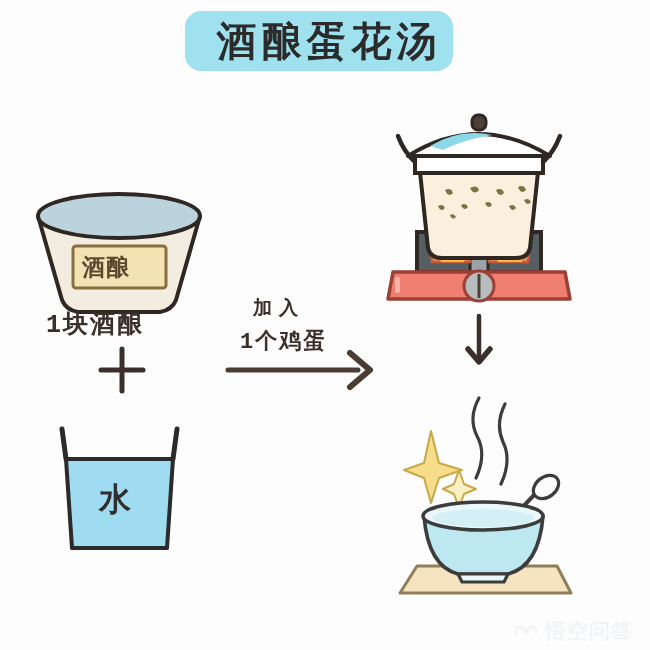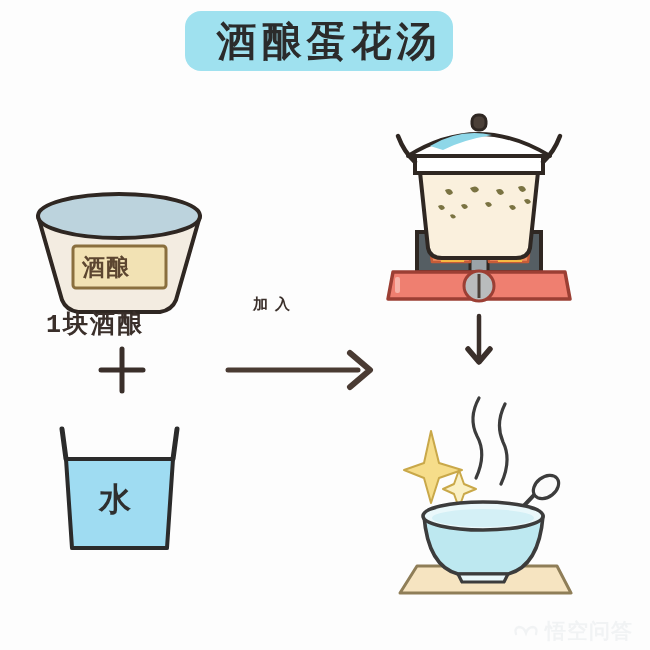--- a/index.html
+++ b/index.html
@@ -72,21 +72,21 @@
   #label-water {
     left: 99px;
     top: 478px;
     font-size: 32px;
     letter-spacing: 1px;
     color: #2f2f2f;
   }
   #label-add-1 {
     left: 253px;
     top: 295px;
-    font-size: 15px;
+    font-size: 19px;
     letter-spacing: 7px;
     color: #3a2f2a;
   }
   #label-add-2 {
     left: 240px;
     top: 326px;
     font-size: 22px;
     letter-spacing: 2px;
     color: #3a2f2a;
   }
@@ -228,20 +228,21 @@
       <ellipse cx="483" cy="516" rx="60" ry="14" fill="#eaf8fb" stroke="#3c3c3c" stroke-width="3.6"></ellipse>
       <ellipse cx="483" cy="518" rx="51" ry="9" fill="#d4f0f6" stroke="none"></ellipse>
     </g>
 
   </svg>
 
   <div class="cap-label" id="label-bowl-tag">酒酿</div>
   <div class="cap-label" id="label-rice-qty">1块酒酿</div>
   <div class="cap-label" id="label-water">水</div>
   <div class="cap-label" id="label-add-1">加入</div>
+  <div class="cap-label" id="label-add-2">1个鸡蛋</div>
 
   <div class="watermark">
     <svg class="wm-icon" viewBox="0 0 26 14">
       <path d="M3 10 Q1 4 6 3 Q11 3 13 9 Q15 3 20 3 Q25 4 23 10" fill="none" stroke="#d7dde2" stroke-width="2.4" stroke-linecap="round"></path>
     </svg>
     <span class="watermark-text">悟空问答</span>
   </div>
 
 </div>
 

